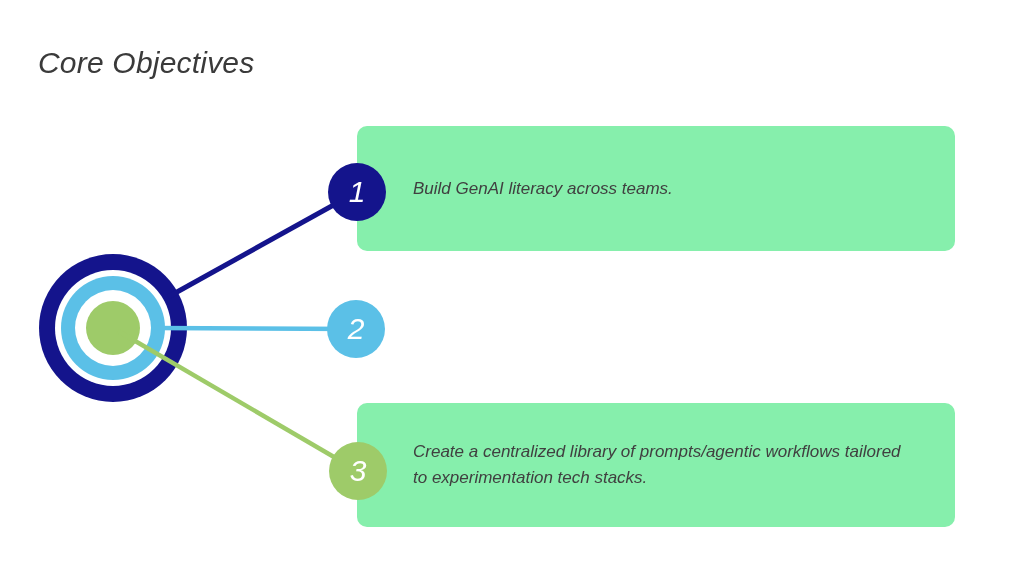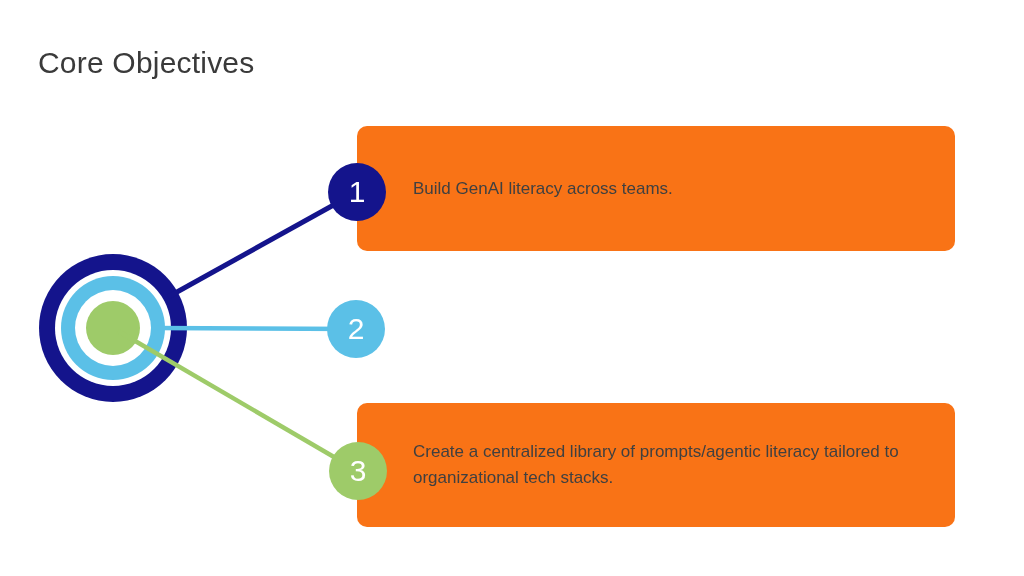--- a/index.html
+++ b/index.html
@@ -5,20 +5,21 @@
   * { margin: 0; padding: 0; box-sizing: border-box; }
   html, body { background: #ffffff; }
   body { font-family: "Liberation Sans", sans-serif; }
 
   .slide {
     position: relative;
     width: 1024px;
     height: 576px;
     background: #ffffff;
     overflow: hidden;
+    font-style: italic;
   }
 
   .slide-title {
     position: absolute;
     left: 38px;
     top: 46px;
     font-size: 30px;
     font-weight: 400;
     color: #3a3a3a;
     letter-spacing: 0.2px;
@@ -30,21 +31,21 @@
     top: 0;
     width: 1024px;
     height: 576px;
     pointer-events: none;
   }
 
   .objective-card {
     position: absolute;
     left: 357px;
     width: 598px;
-    background: #f97316;
+    background: #86efac;
     border-radius: 10px;
     display: flex;
     align-items: center;
     padding: 0 40px 0 56px;
   }
   .card-1 { top: 126px; height: 125px; }
   .card-2 { top: 265px; height: 124px; }
   .card-3 { top: 403px; height: 124px; }
 
   .card-text {
@@ -89,21 +90,21 @@
 
     <line x1="168" y1="297" x2="357" y2="192" stroke-width="5" stroke="#14148c"></line>
     <line x1="155" y1="328" x2="356" y2="329" stroke-width="4.5" stroke="#5bc0e7"></line>
     <line x1="118" y1="331" x2="358" y2="471" stroke-width="4.5" stroke="#9ecb69"></line>
   </svg>
 
   <div class="objective-card card-1">
     <div class="card-text">Build GenAI literacy across teams.</div>
   </div>
   <div class="objective-card card-3">
-    <div class="card-text">Create a centralized library of prompts/agentic literacy tailored to organizational tech stacks.</div>
+    <div class="card-text">Create a centralized library of prompts/agentic workflows tailored to experimentation tech stacks.</div>
   </div>
 
   <div class="number-badge badge-1" style="background-color: rgb(20, 20, 140);">
     <span>1</span>
   </div>
   <div class="number-badge badge-2" style="background-color: rgb(91, 192, 231);">
     <span>2</span>
   </div>
   <div class="number-badge badge-3" style="background-color: rgb(158, 203, 105);">
     <span>3</span>

